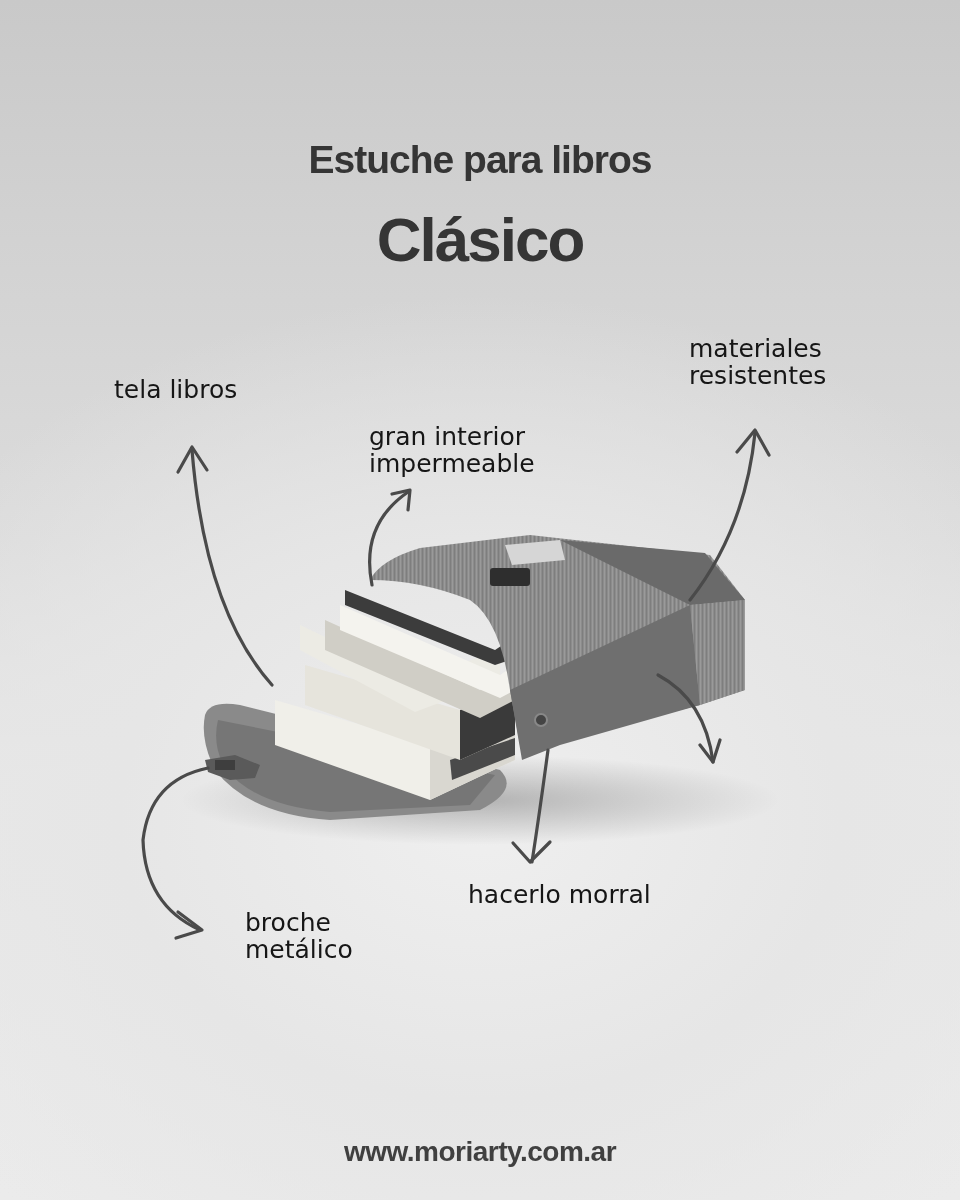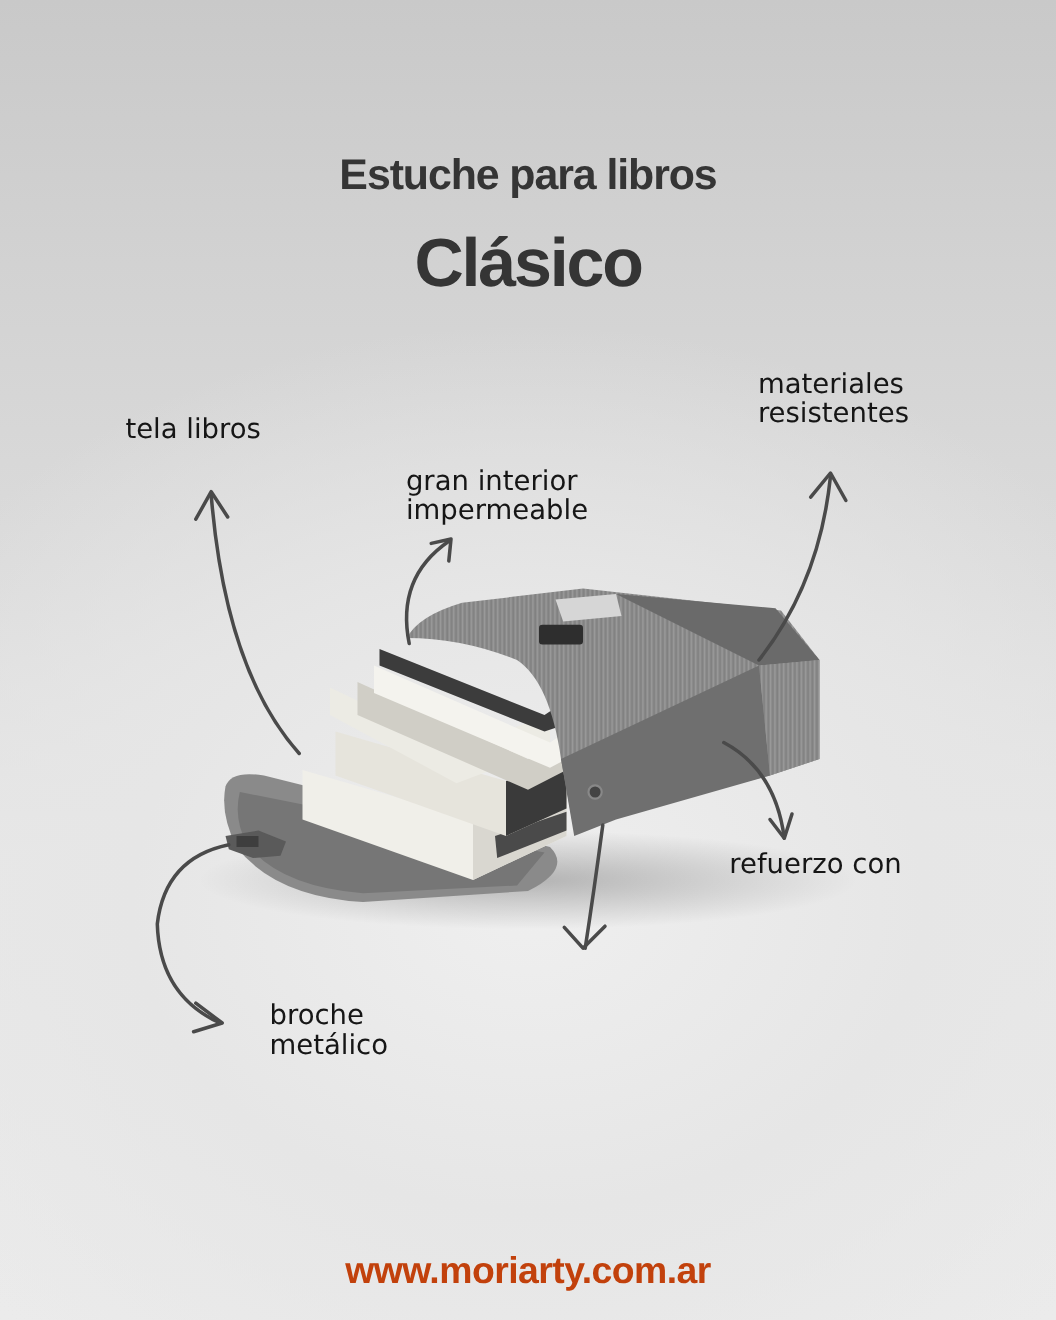--- a/index.html
+++ b/index.html
@@ -17,22 +17,22 @@
     }
     .title-line1 { top: 138px; font-size: 39px; letter-spacing: -1px; }
     .title-line2 { top: 188px; font-size: 62px; letter-spacing: -2px; margin-top: 16px; }
     .label {
       position: absolute; font-family: "DejaVu Sans", sans-serif;
       font-size: 25px; line-height: 27px; color: #161616; white-space: nowrap;
     }
     .label span { display: block; }
     .footer {
       position: absolute; top: 1136px; left: 0; width: 960px; text-align: center;
-      font-family: "Liberation Sans", sans-serif; font-weight: bold; font-size: 34px;
-      color: #c2410c; letter-spacing: -0.5px;
+      font-family: "Liberation Sans", sans-serif; font-weight: bold; font-size: 28px;
+      color: #404040; letter-spacing: -0.5px;
     }
     svg.overlay { position: absolute; left: 0; top: 0; }
   </style>
 </head>
 <body>
 
 <div class="title title-line1">Estuche para libros</div>
 <div class="title title-line2">Clásico</div>
 
 <svg class="overlay" width="960" height="1200" viewBox="0 0 960 1200">
@@ -110,22 +110,22 @@
 </div>
 <div class="label" style="left:369px; top:423px;">
   <span>gran interior</span>
   <span>impermeable</span>
 </div>
 <div class="label" style="left:689px; top:335px;">
   <span>materiales</span>
   <span>resistentes</span>
 </div>
 <div class="label" style="left:663px; top:772px;">
-  <span>refuerzo con</span>
 </div>
 <div class="label" style="left:468px; top:881px;">
+  <span>hacerlo morral</span>
 </div>
 <div class="label" style="left:219px; top:909px;margin-left:26px;">
   <span>broche</span>
   <span>metálico</span>
 </div>
 
 <div class="footer">www.moriarty.com.ar</div>
 
 </body></html>

